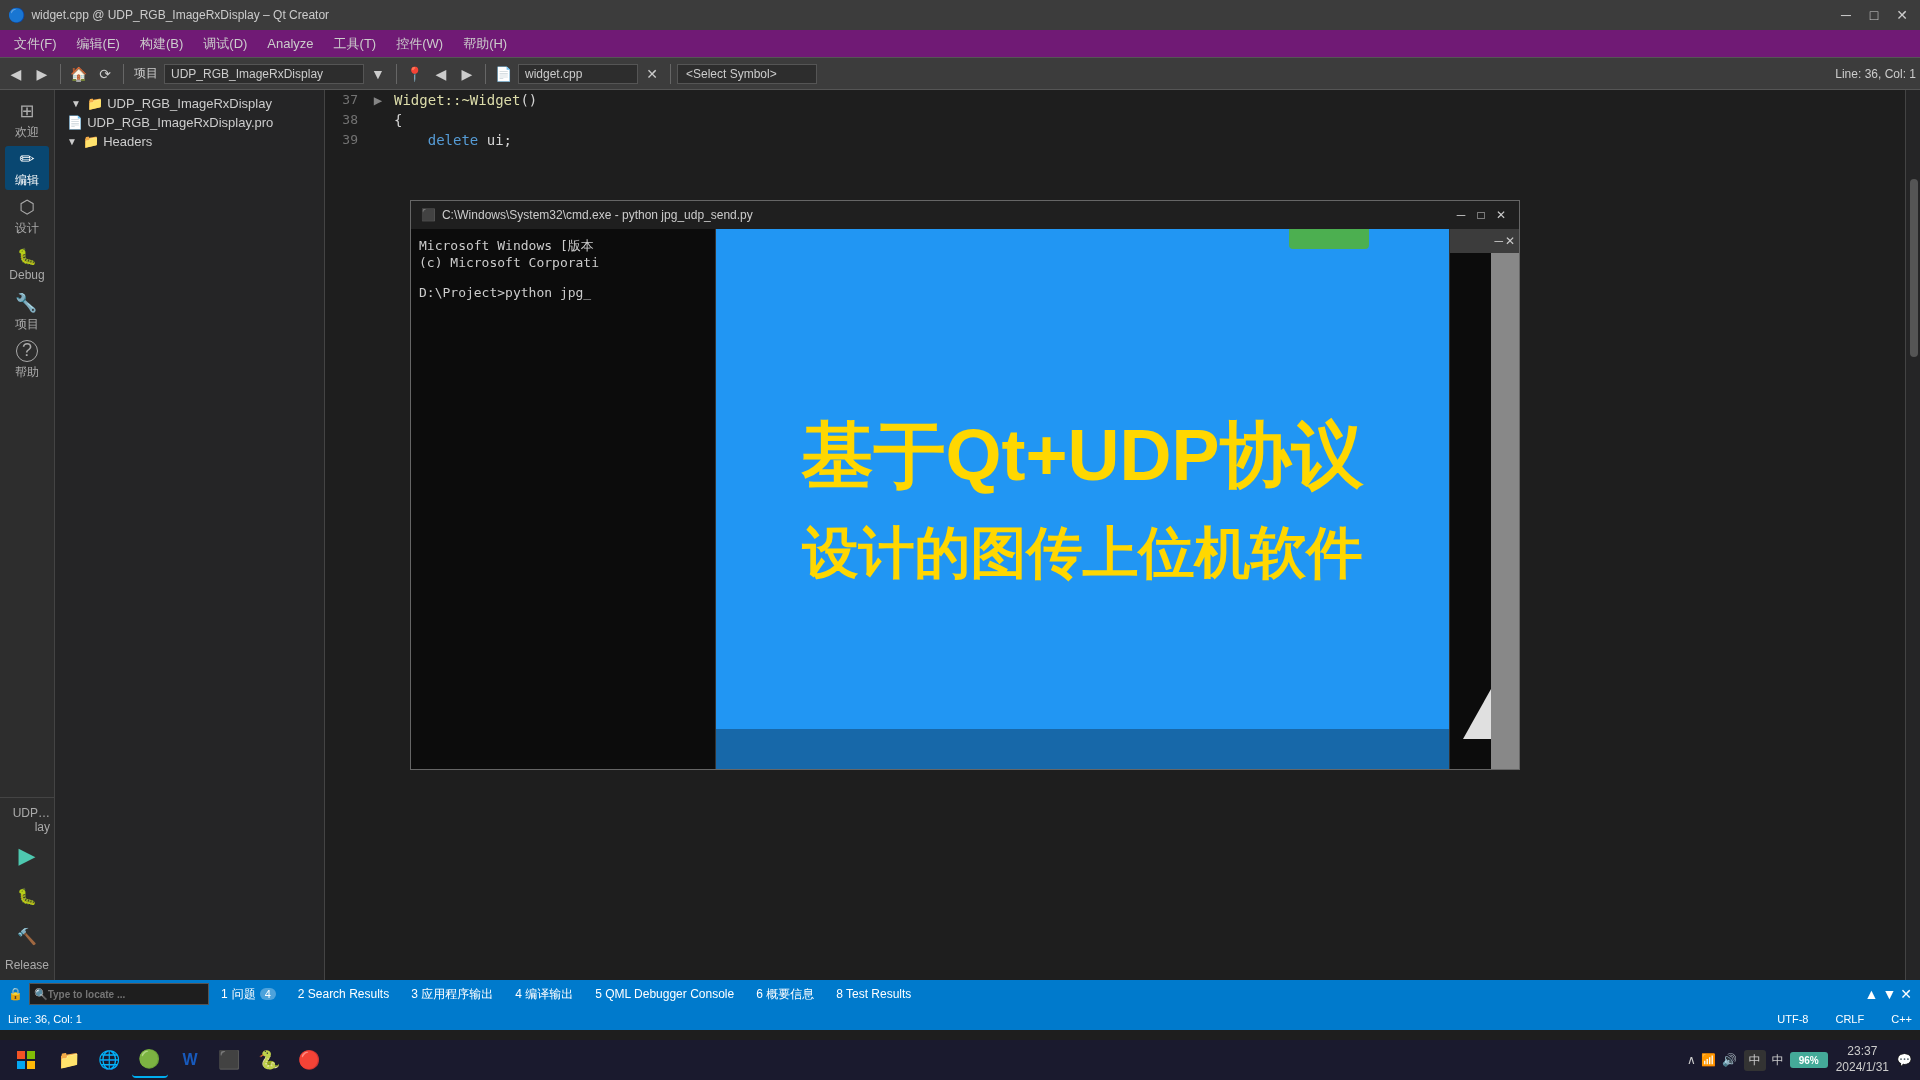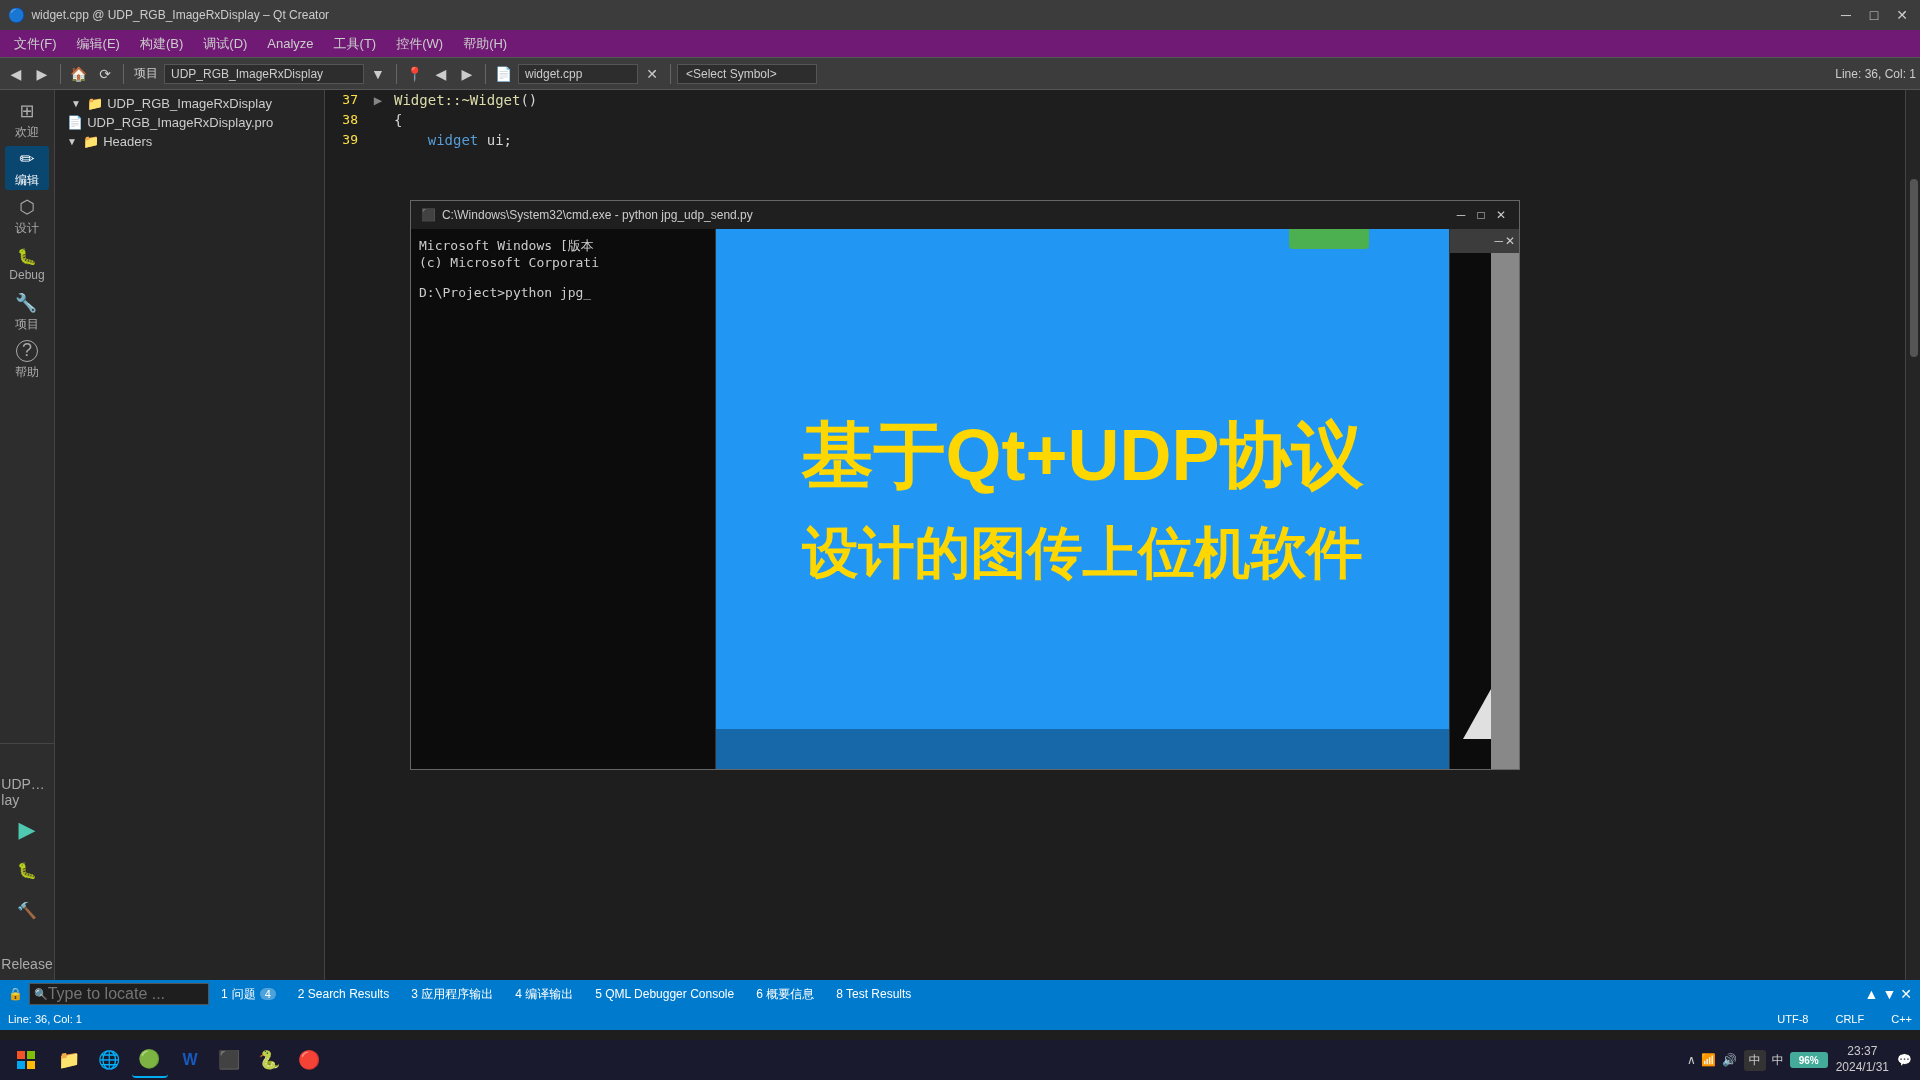--- a/index.html
+++ b/index.html
@@ -139,21 +139,21 @@
     }
     .code-line {
       display: flex;
       height: 20px;
       line-height: 20px;
     }
     .line-num {
       width: 45px;
       text-align: right;
       padding-right: 12px;
-      color: #fde047;
+      color: #737373;
       font-size: 13px;
       user-select: none;
       flex-shrink: 0;
     }
     .line-arrow { width: 16px; text-align: center; color: #858585; flex-shrink: 0; }
     .line-content { flex: 1; padding-left: 8px; white-space: pre; }
     .kw { color: #569cd6; }
     .fn { color: #dcdcaa; }
     .op { color: #d4d4d4; }
 
@@ -308,21 +308,21 @@
     
     .udp-section {
       margin-top: auto;
       padding: 8px 4px;
       display: flex;
       flex-direction: column;
       align-items: center;
       gap: 4px;
       border-top: 1px solid #444;
     }
-    .udp-label { font-size: 14px; color: #aaa; text-align: left; margin-top: 24px; }
+    .udp-label { font-size: 12px; color: #aaa; text-align: right; }
     .run-btn { 
       width: 36px; height: 36px;
       background: transparent;
       border: none;
       color: #4ec9b0;
       font-size: 22px;
       cursor: pointer;
       display: flex; align-items: center; justify-content: center;
     }
     .debug-btn { color: #dcdcaa; font-size: 22px; cursor: pointer; }
@@ -442,21 +442,21 @@
         <div class="line-content"><span class="fn">Widget::~Widget</span><span class="op">()</span></div>
       </div>
       <div class="code-line">
         <div class="line-num">38</div>
         <div class="line-arrow"></div>
         <div class="line-content"><span class="op">{</span></div>
       </div>
       <div class="code-line">
         <div class="line-num">39</div>
         <div class="line-arrow"></div>
-        <div class="line-content"><span class="kw">    widget</span><span class="op"> ui;</span></div>
+        <div class="line-content"><span class="kw">    delete</span><span class="op"> ui;</span></div>
       </div>
     </div>
 
     <div class="cmd-window">
       <div class="cmd-title-bar">
         <div class="cmd-title">
           <span>⬛</span>
           <span>C:\Windows\System32\cmd.exe - python  jpg_udp_send.py</span>
         </div>
         <div class="cmd-btns">
@@ -500,21 +500,21 @@
     <div style="position:absolute;right:0;top:0;width:12px;height:100%;background:#252526;">
       <div style="position:absolute;right:2px;top:10%;width:8px;height:20%;background:#555;border-radius:4px;"></div>
     </div>
   </div>
 </div>
 
 <div class="status-tabs">
   <span style="margin-right:4px;cursor:pointer;">🔒</span>
   <div class="search-input-bottom" style="display:flex;align-items:center;background:#1e1e1e;border:1px solid #555;padding:0 4px;height:22px;width:180px;">
     <span style="color:#aaa;font-size:11px;">🔍</span>
-    <input type="text" style="background: transparent; border: none; color: #d946ef; font-size: 16px; width: 100%; outline: none;" placeholder="Type to locate ...">
+    <input type="text" style="background: transparent; border: none; color: #d946ef; font-size: 10px; width: 100%; outline: none; font-weight: bold;" placeholder="Type to locate ...">
   </div>
   <div class="status-tab">
     <span>1</span>
     <span> 问题</span>
     <span class="status-badge">4</span>
   </div>
   <div class="status-tab">
     <span>2 Search Results</span>
   </div>
   <div class="status-tab">

